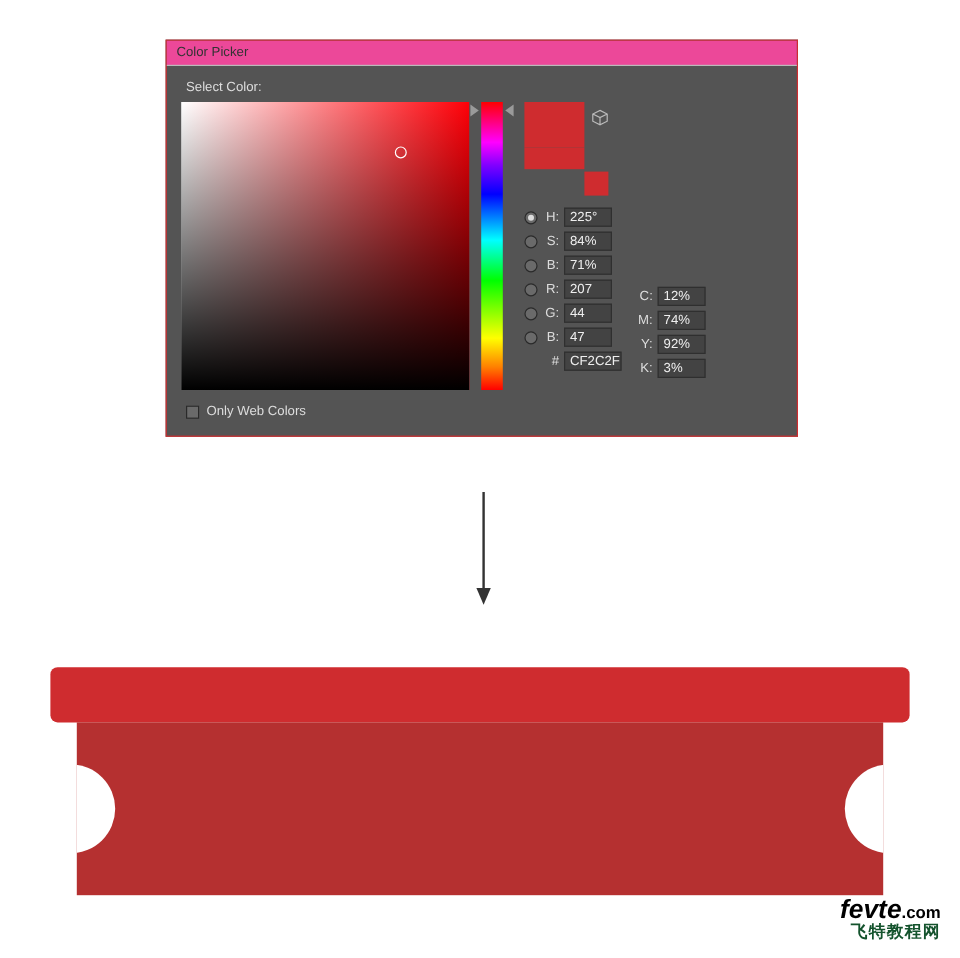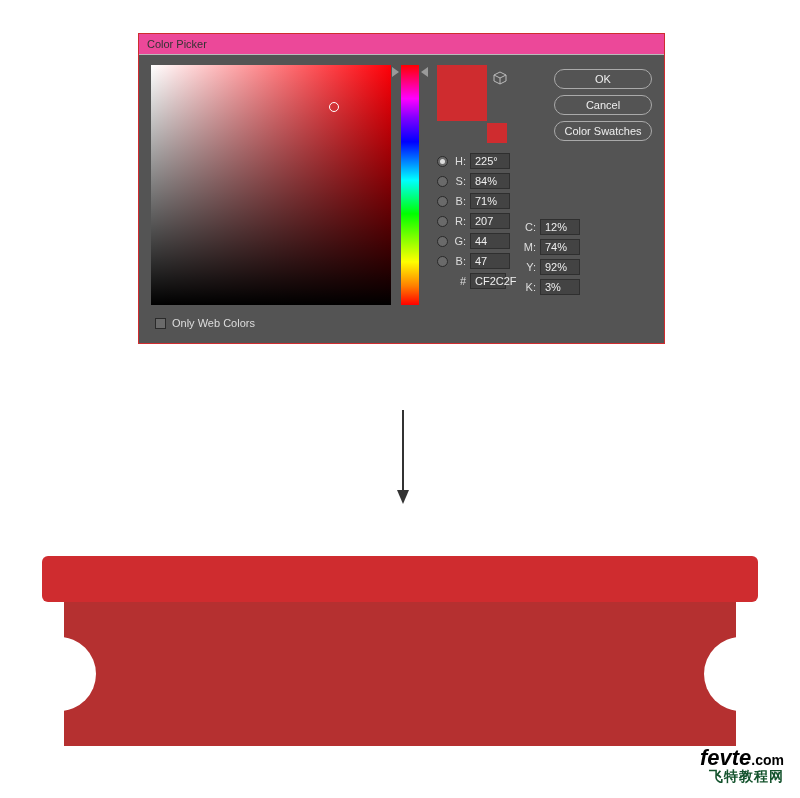--- a/index.html
+++ b/index.html
@@ -109,21 +109,21 @@
   }
   .lab { width:14px; text-align:right; }
   .val {
     width:40px;
     background:#434343;
     border:1px solid #2f2f2f;
     color:#eee;
     padding:1px 4px;
     font-size:11px;
   }
-  .val.wide { width:36px; }
+  .val.wide { width:48px; }
   .cmyk-col { margin-left: 12px; }
   .grid2 { display:flex; }
   .only-web {
     margin: 12px 0 0 4px;
     display:flex; align-items:center; gap:6px;
     font-size:11px;
     color:#ddd;
   }
   .chk {
     width:11px; height:11px;
@@ -193,20 +193,21 @@
     color:#14532d;
     letter-spacing:1px;
   }
 </style>
 </head>
 <body>
 
 <div class="dialog">
   <div class="titlebar">Color Picker</div>
   <div class="dialog-body">
+    <div class="select-label">Select Color:</div>
 
     <div class="row">
 
       <div class="field-area">
         <div class="field-marker"></div>
       </div>
       <div class="hue-strip">
         <div class="hue-left"></div>
         <div class="hue-right"></div>
       </div>
@@ -288,25 +289,20 @@
           </div>
         </div>
       </div>
     </div>
 
     <div class="only-web">
       <span class="chk"></span>
       <span>Only Web Colors</span>
     </div>
 
-    <div class="buttons">
-      <div class="btn">OK</div>
-      <div class="btn">Cancel</div>
-      <div class="btn">Color Swatches</div>
-    </div>
   </div>
 </div>
 
 <div class="arrow">
   <div class="arrow-line"></div>
   <div class="arrow-head"></div>
 </div>
 
 <div class="shape">
   <div class="top"></div>

